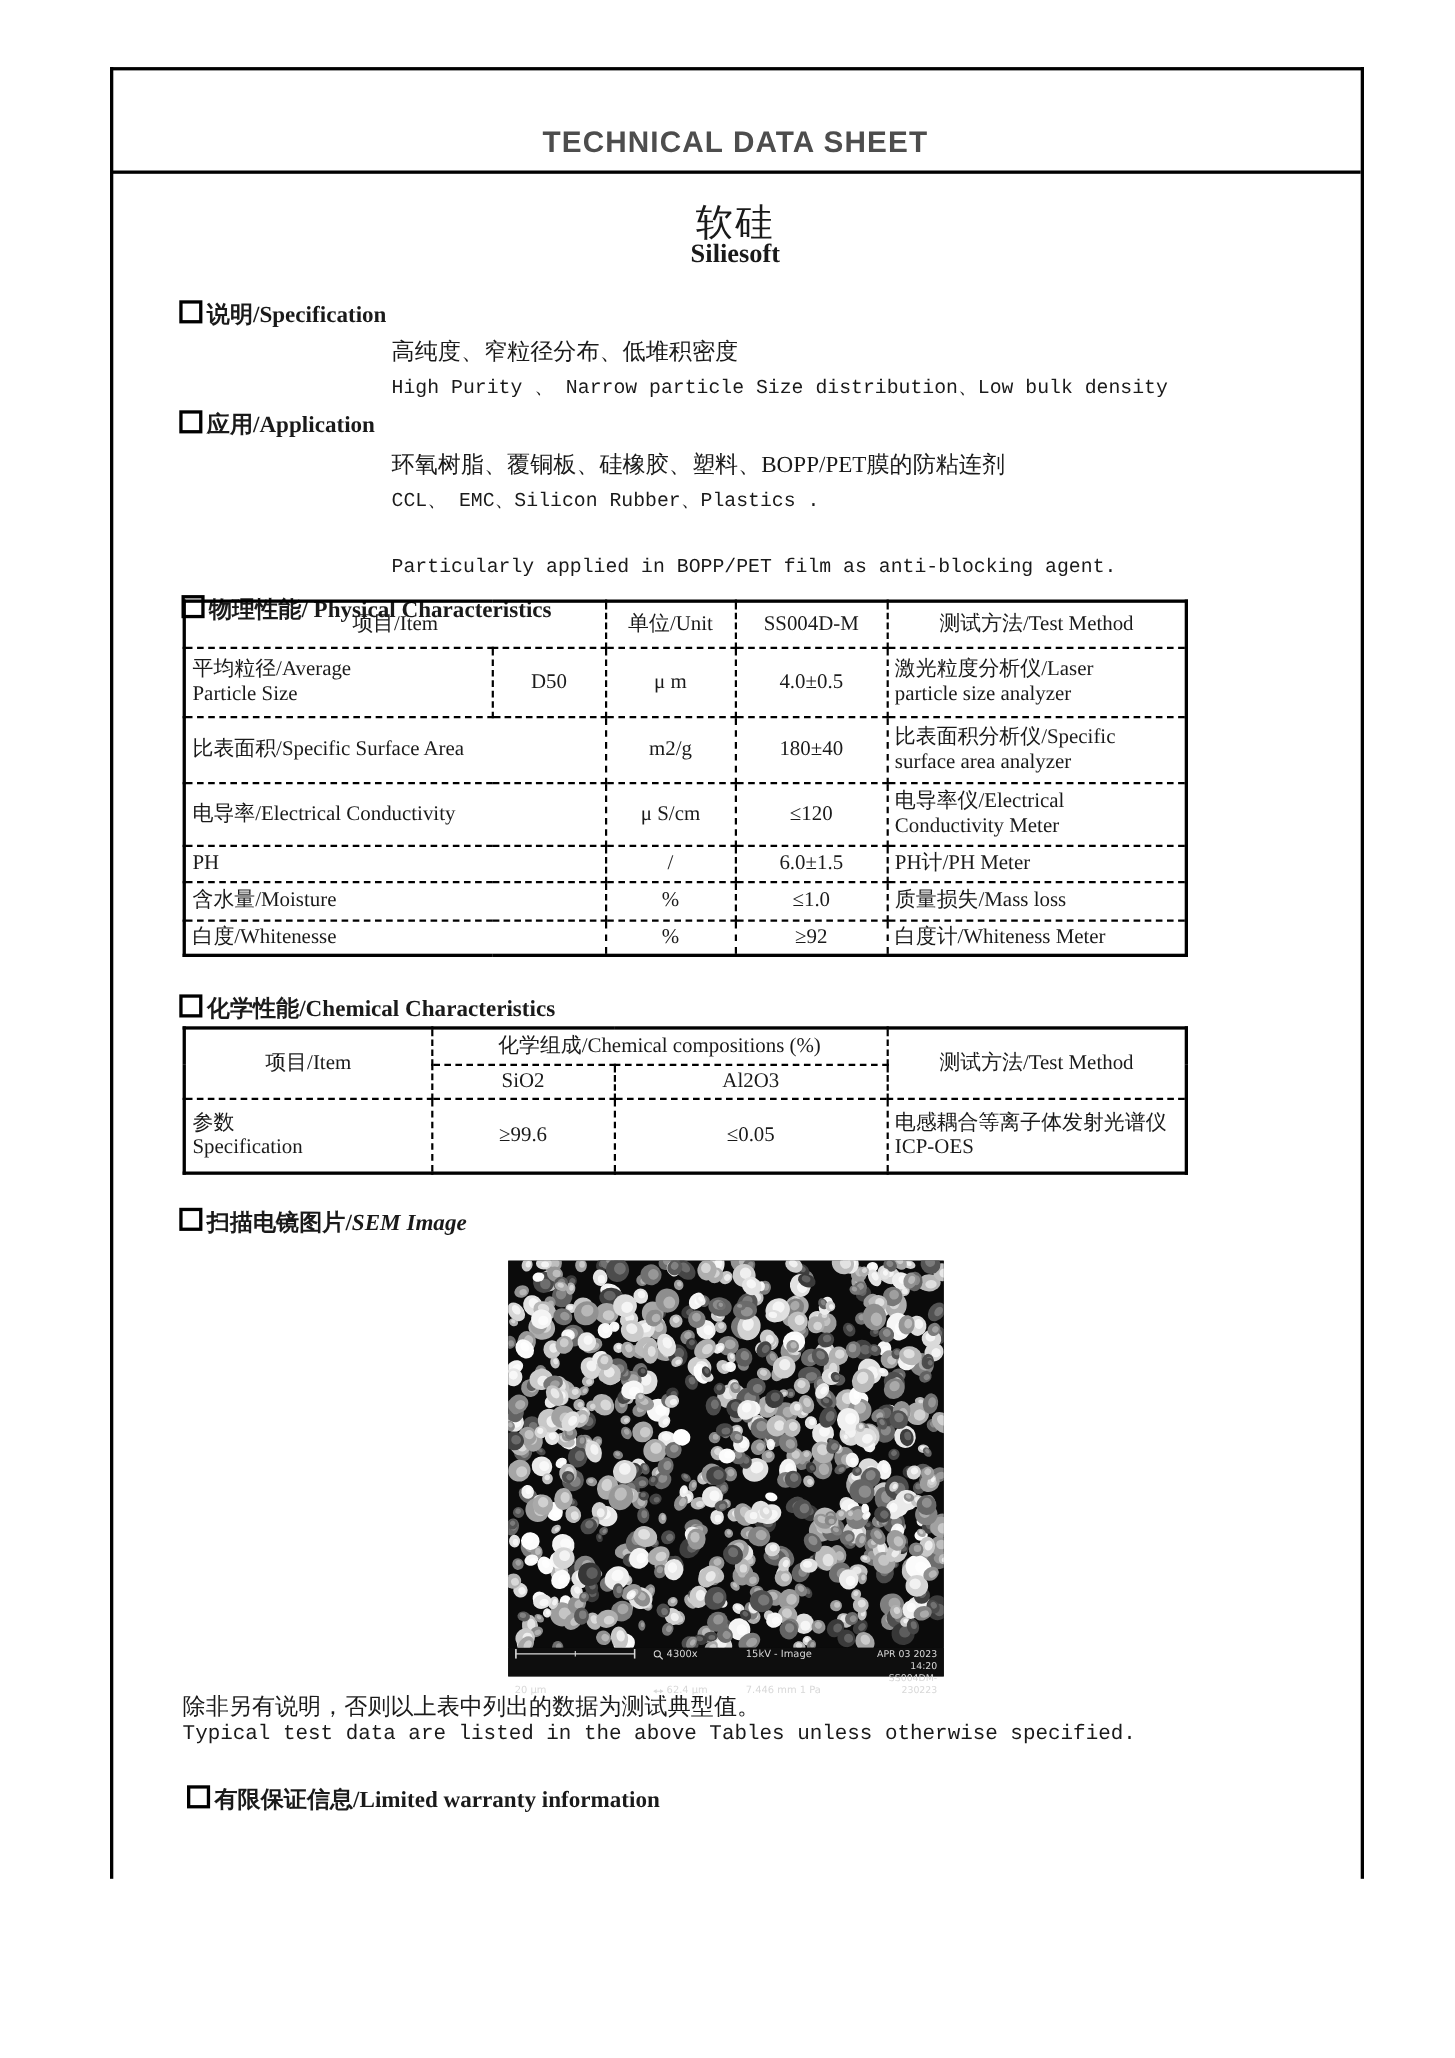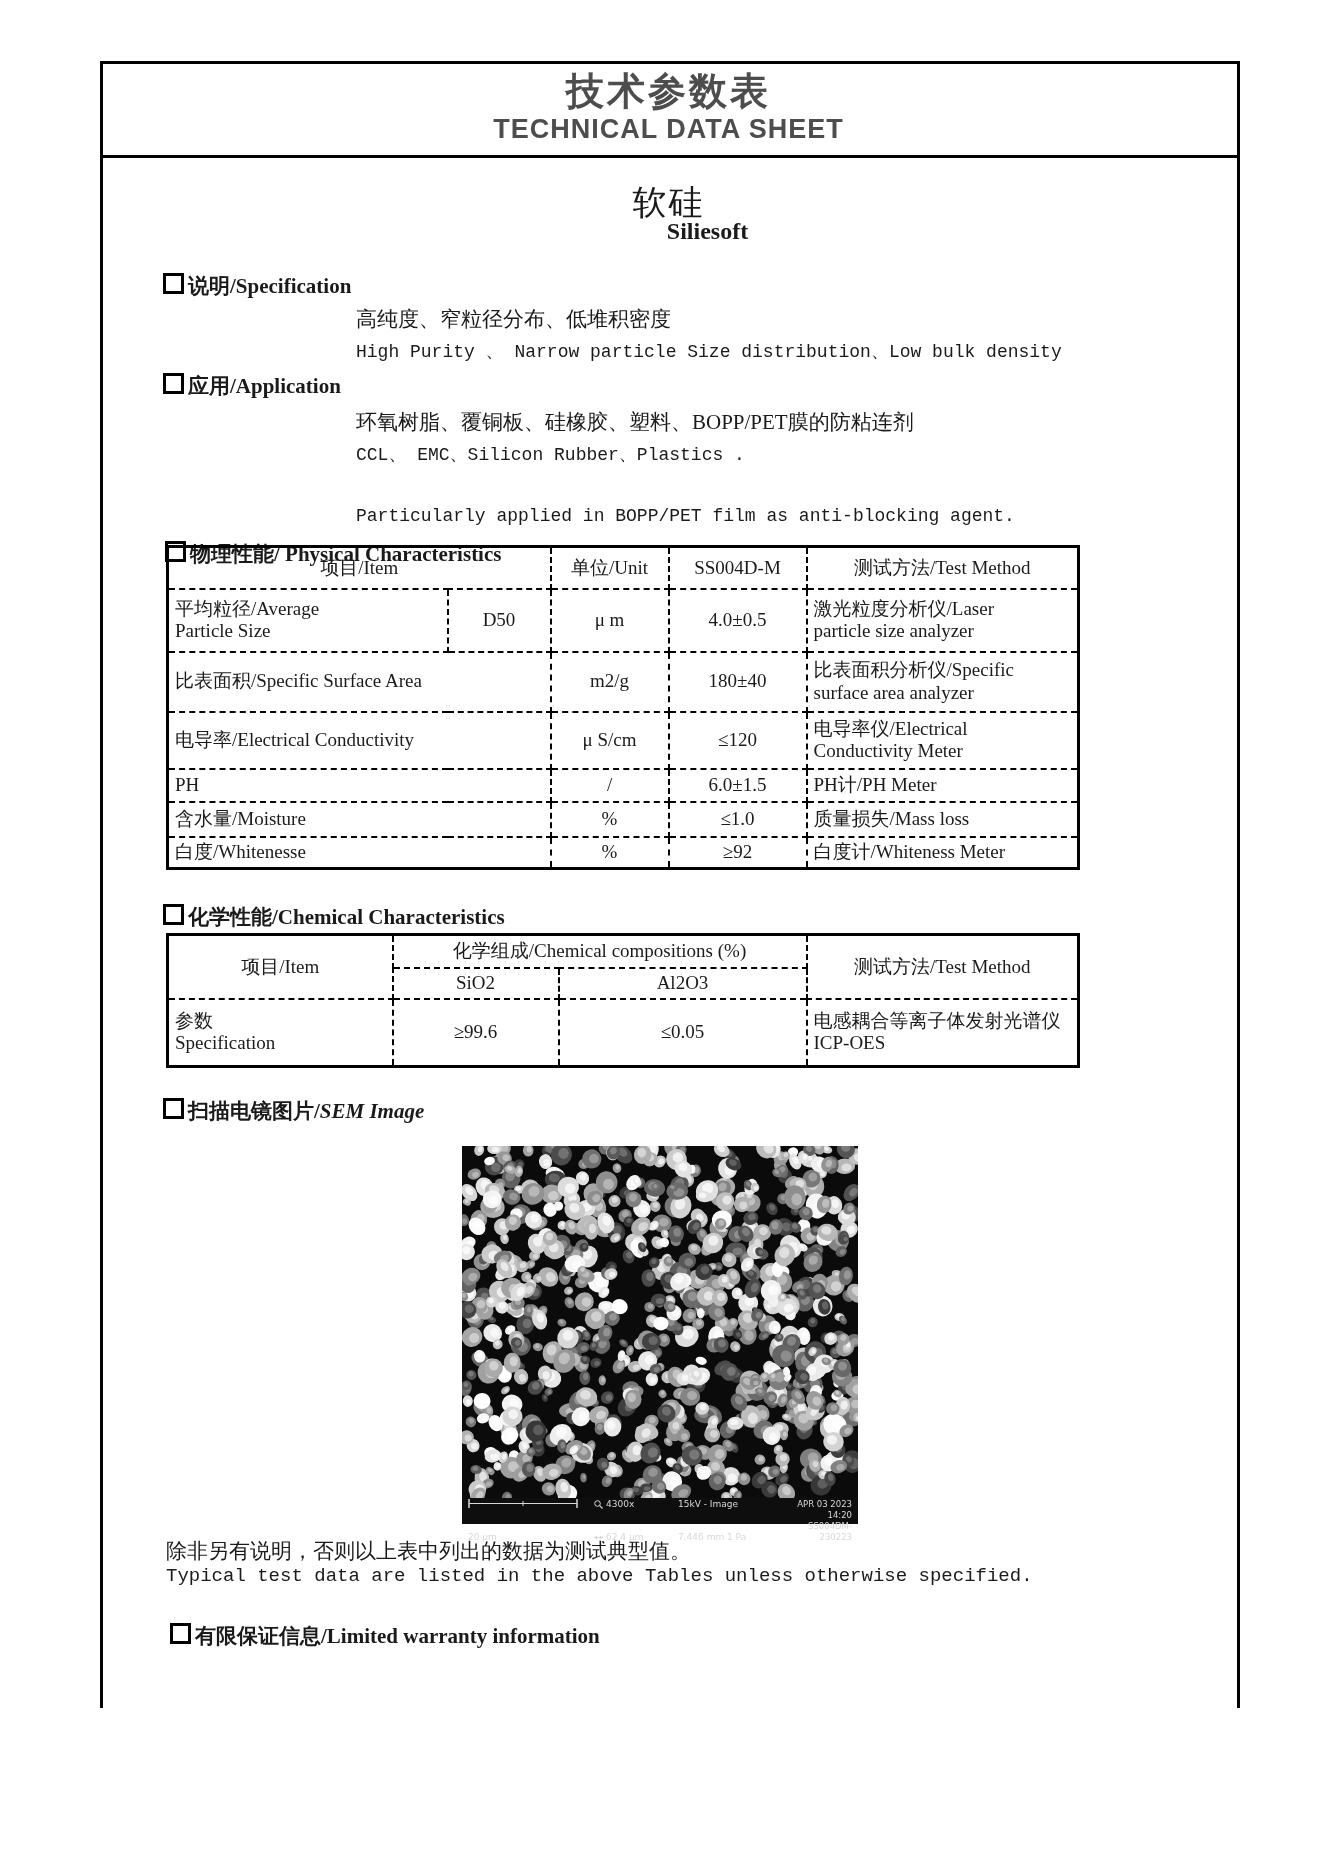--- a/index.html
+++ b/index.html
@@ -12,21 +12,21 @@
   
   .title-zh{position:absolute;left:100px;top:66px;width:1137px;text-align:center;
             font-family:"Liberation Sans","DejaVu Sans",sans-serif;font-weight:bold;
             font-size:38px;color:#4d4d4d;letter-spacing:3px;}
   .title-en{position:absolute;left:100px;top:114px;width:1137px;text-align:center;
             font-family:"Liberation Sans","DejaVu Sans",sans-serif;font-weight:bold;
             font-size:27px;color:#4d4d4d;letter-spacing:1px;}
   .prod-zh{position:absolute;left:100px;top:180px;width:1137px;text-align:center;
            font-size:34px;letter-spacing:2px;}
   .prod-en{position:absolute;left:100px;top:218px;width:1137px;text-align:center;
-           font-size:24px;font-weight:bold;padding-left:39px;}
+           font-size:24px;font-weight:bold;}
   
   .sec-head{position:absolute;font-weight:bold;font-size:21px;white-space:nowrap;}
   .sq{display:inline-block;width:15px;height:15px;border:3px solid #000;
       margin-right:4px;vertical-align:-1px;}
   .indent{position:absolute;left:356px;font-size:21px;white-space:nowrap;text-align:center;}
   .mono{font-family:"Liberation Mono","DejaVu Sans Mono",monospace;font-size:18px;}
   .italic{font-style:italic;text-align:center;}
   
   table.tds{position:absolute;left:166px;border-collapse:collapse;table-layout:fixed;
             width:911px;font-size:19px;}
@@ -52,21 +52,20 @@
            font-family:Liberation Mono, monospace;}
 </style>
 </head>
 <body>
 
 <div class="page">
 
   <div class="doc-frame"></div>
   <div class="header-divider"></div>
 
-  <div class="title-zh">技术参数表</div>
   <div class="title-en">TECHNICAL DATA SHEET</div>
 
   <div class="prod-zh">软硅</div>
   <div class="prod-en">Siliesoft</div>
 
   <div class="sec-head" style="left:163px;top:272px;">
     <span class="sq"></span><span>说明/Specification</span>
   </div>
   <div class="indent" style="top:305px;">高纯度、窄粒径分布、低堆积密度</div>
   <div class="indent mono" style="top:339px;">High Purity 、 Narrow particle Size distribution、Low bulk density</div>

